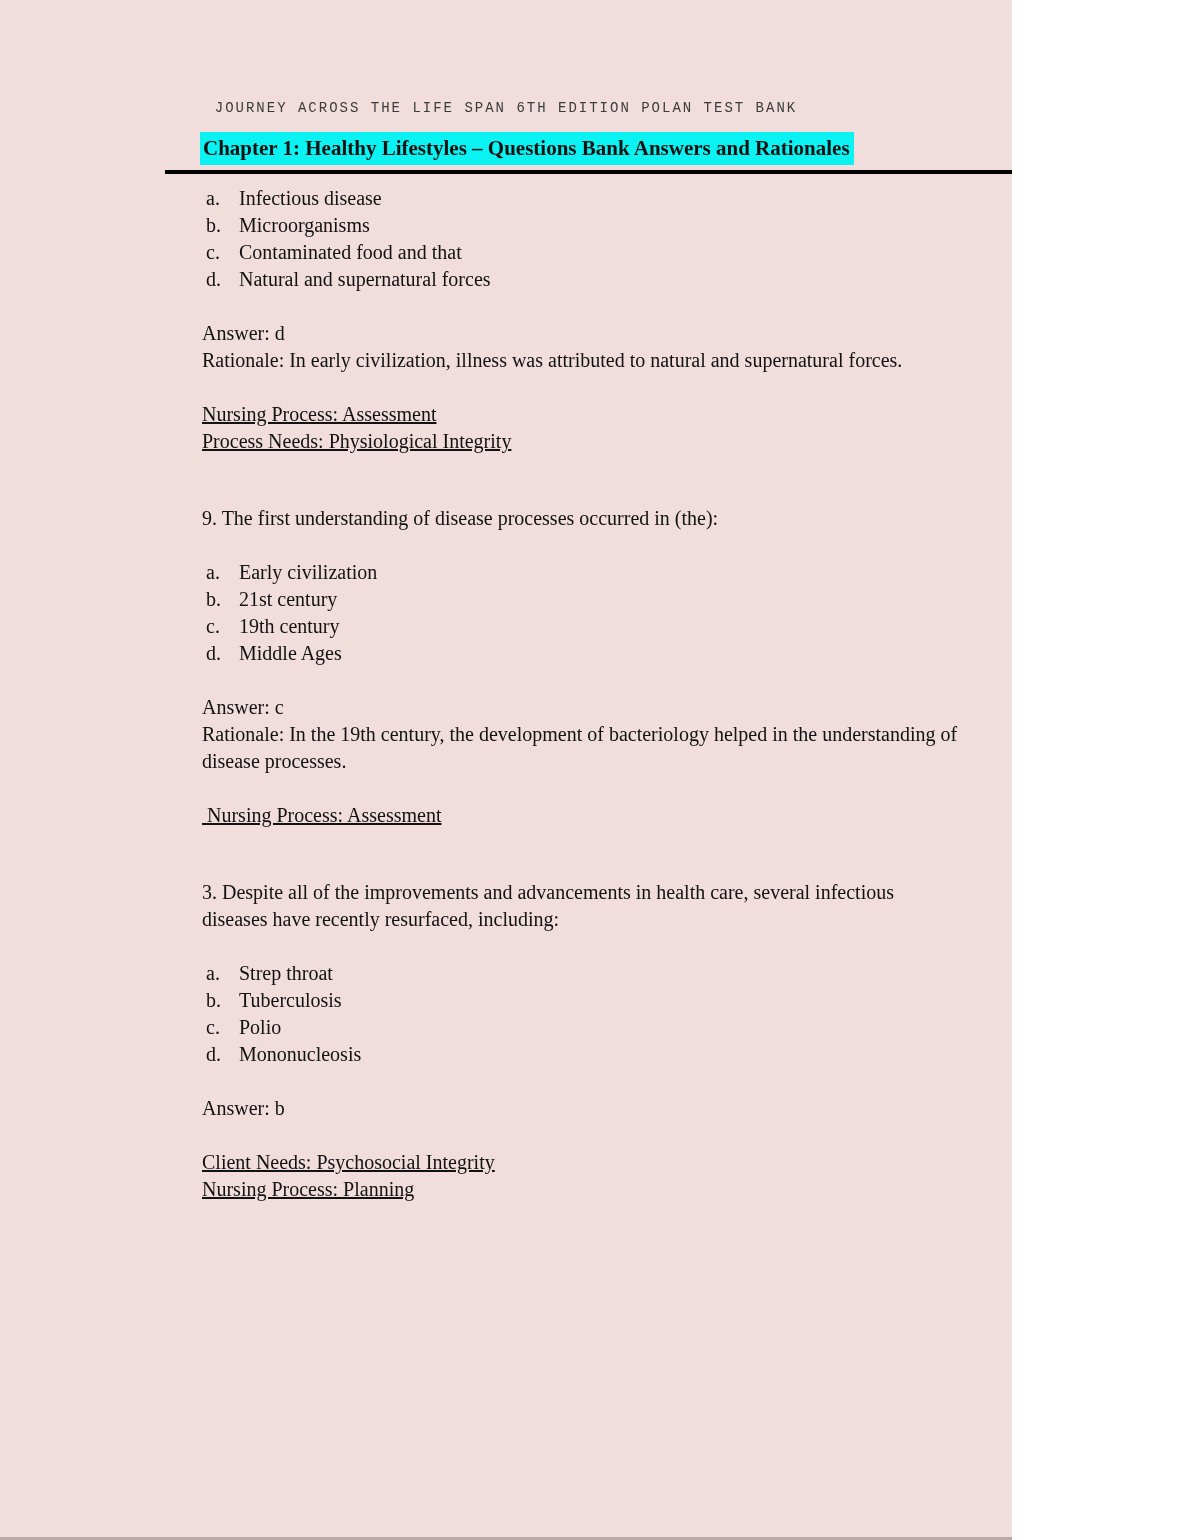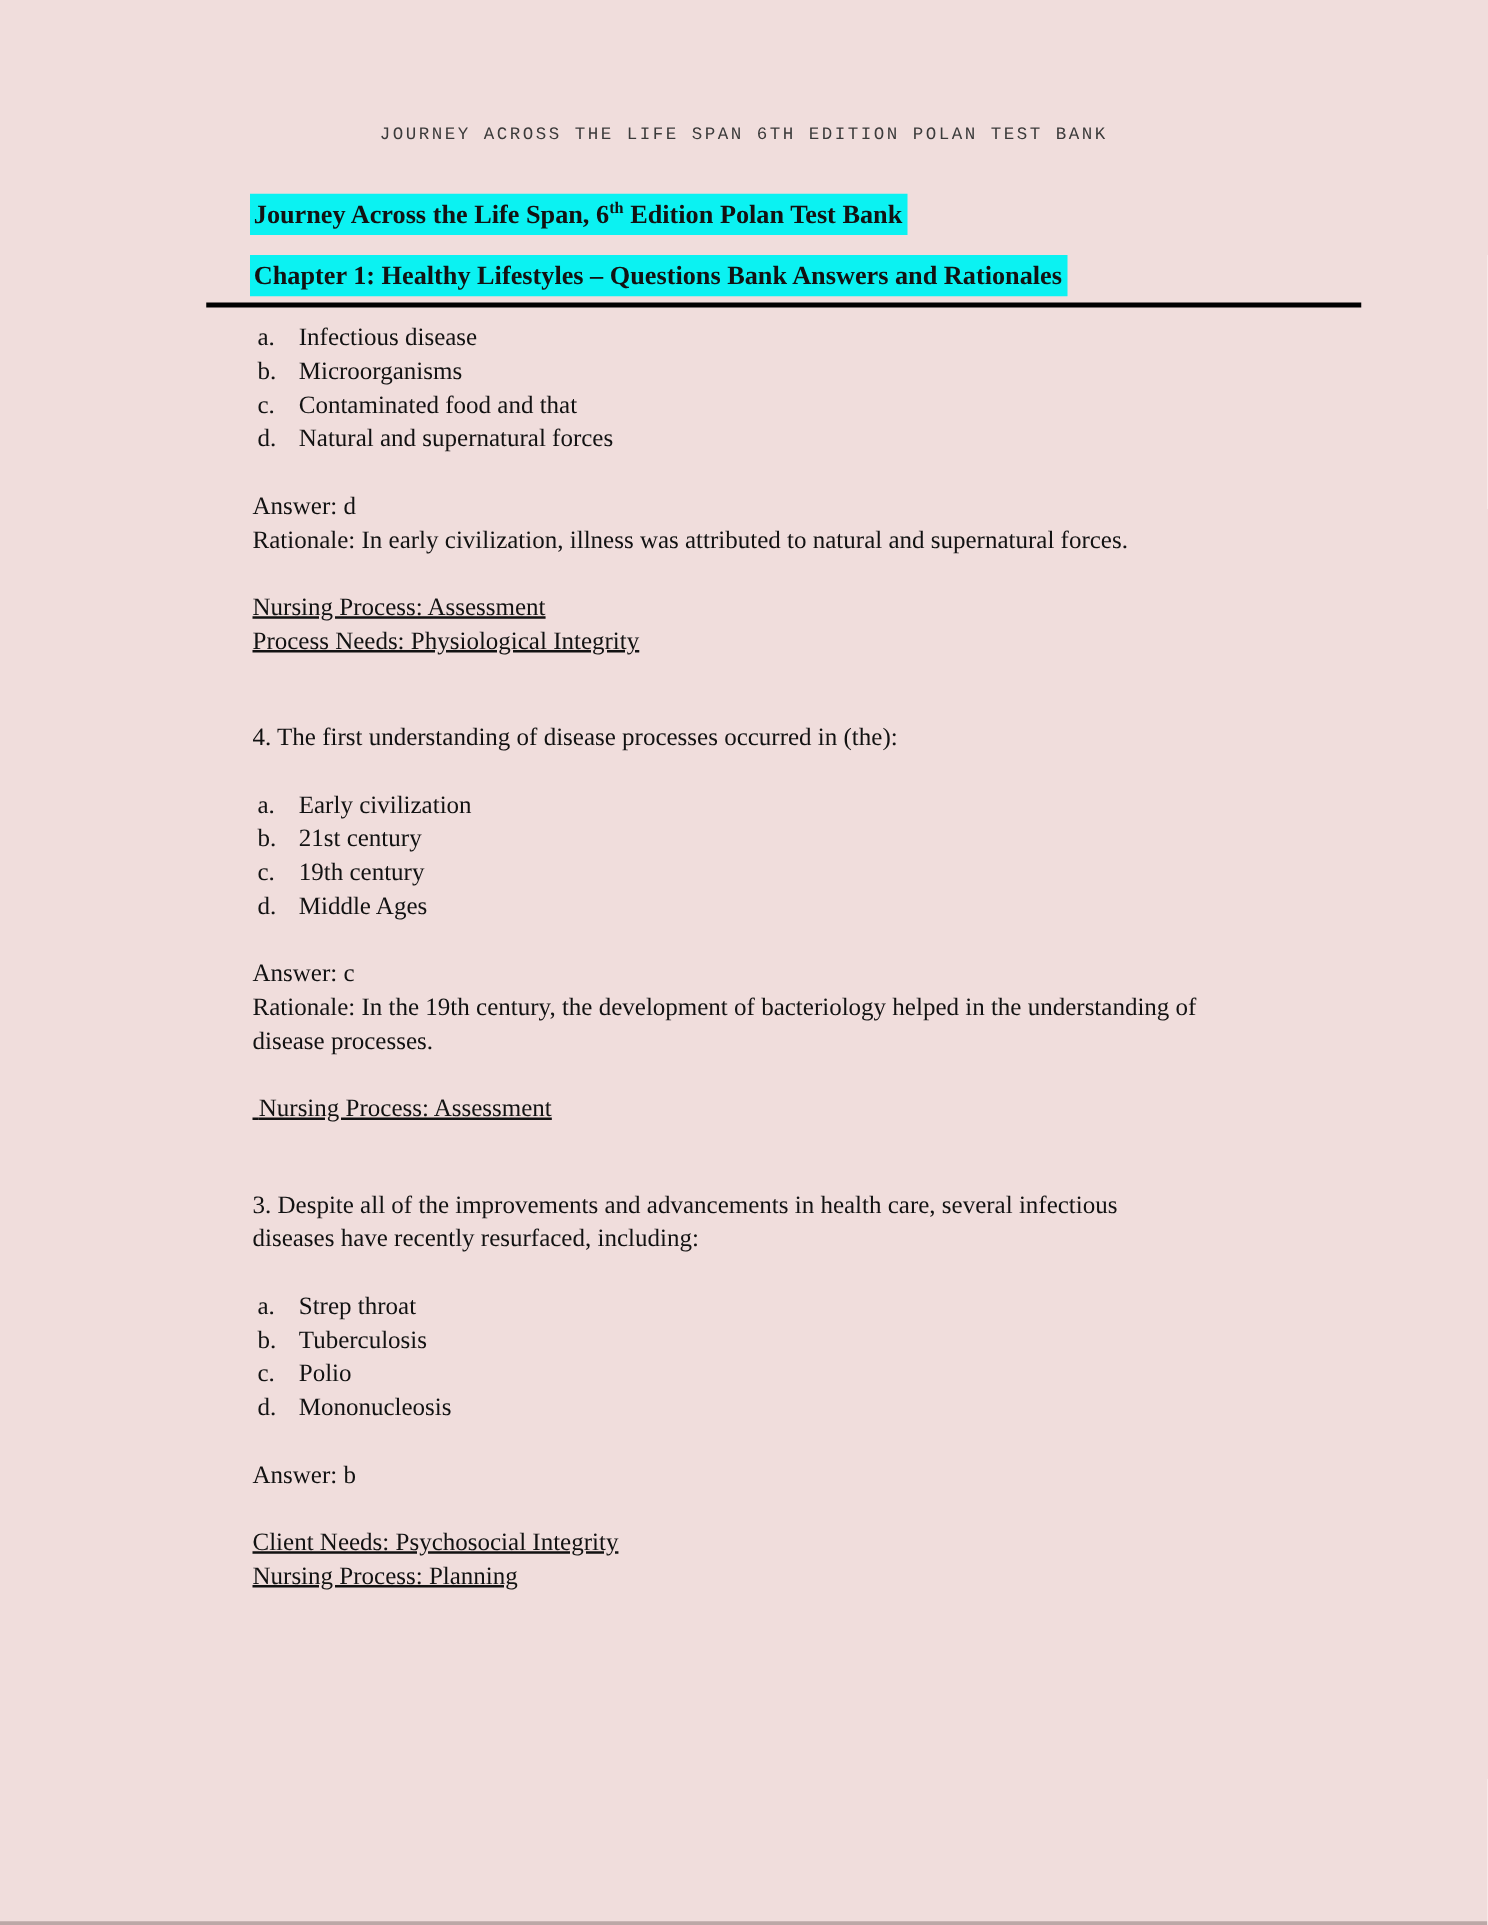--- a/index.html
+++ b/index.html
@@ -1,18 +1,18 @@
 <!DOCTYPE html>
 <html><head>
 <meta charset="utf-8">
 <style>
   html, body { margin: 0; padding: 0; }
   .page {
     position: relative;
-    width: 1190px;
+    width: 1012px;
     height: 1540px;
     background: #F0DDDC;
     color: #121212;
     font-family: "Liberation Serif", serif;
     overflow: hidden;
     box-sizing: border-box;
   }
   .doc-header {
     padding-top: 100px;
     text-align: center;
@@ -69,23 +69,20 @@
     background: rgba(90, 70, 70, 0.35);
   }
 </style>
 </head>
 <body>
 
 <div class="page">
 
   <div class="doc-header">JOURNEY ACROSS THE LIFE SPAN 6TH EDITION POLAN TEST BANK</div>
 
-  <div class="title-line">
-    <span class="hl"><span>Journey Across the Life Span, 6</span><sup>th</sup><span> Edition Polan Test Bank</span></span>
-  </div>
 
   <div class="chapter-line">
     <span class="hl">Chapter 1: Healthy Lifestyles – Questions Bank Answers and Rationales</span>
   </div>
 
   <div class="rule"></div>
 
   <div class="content">
 
     <div class="question">
@@ -109,21 +106,21 @@
       </div>
       <div class="answer">Answer: d</div>
       <div class="rationale">Rationale: In early civilization, illness was attributed to natural and supernatural forces.</div>
       <div class="meta">
         <div class="meta-line">Nursing Process: Assessment</div>
         <div class="meta-line">Process Needs: Physiological Integrity</div>
       </div>
     </div>
 
     <div class="question">
-      <div class="q-text">4. The first understanding of disease processes occurred in (the):</div>
+      <div class="q-text">9. The first understanding of disease processes occurred in (the):</div>
       <div class="options">
         <div class="option">
           <span class="opt-letter">a.</span>
           <span class="opt-text">Early civilization</span>
         </div>
         <div class="option">
           <span class="opt-letter">b.</span>
           <span class="opt-text">21st century</span>
         </div>
         <div class="option">

